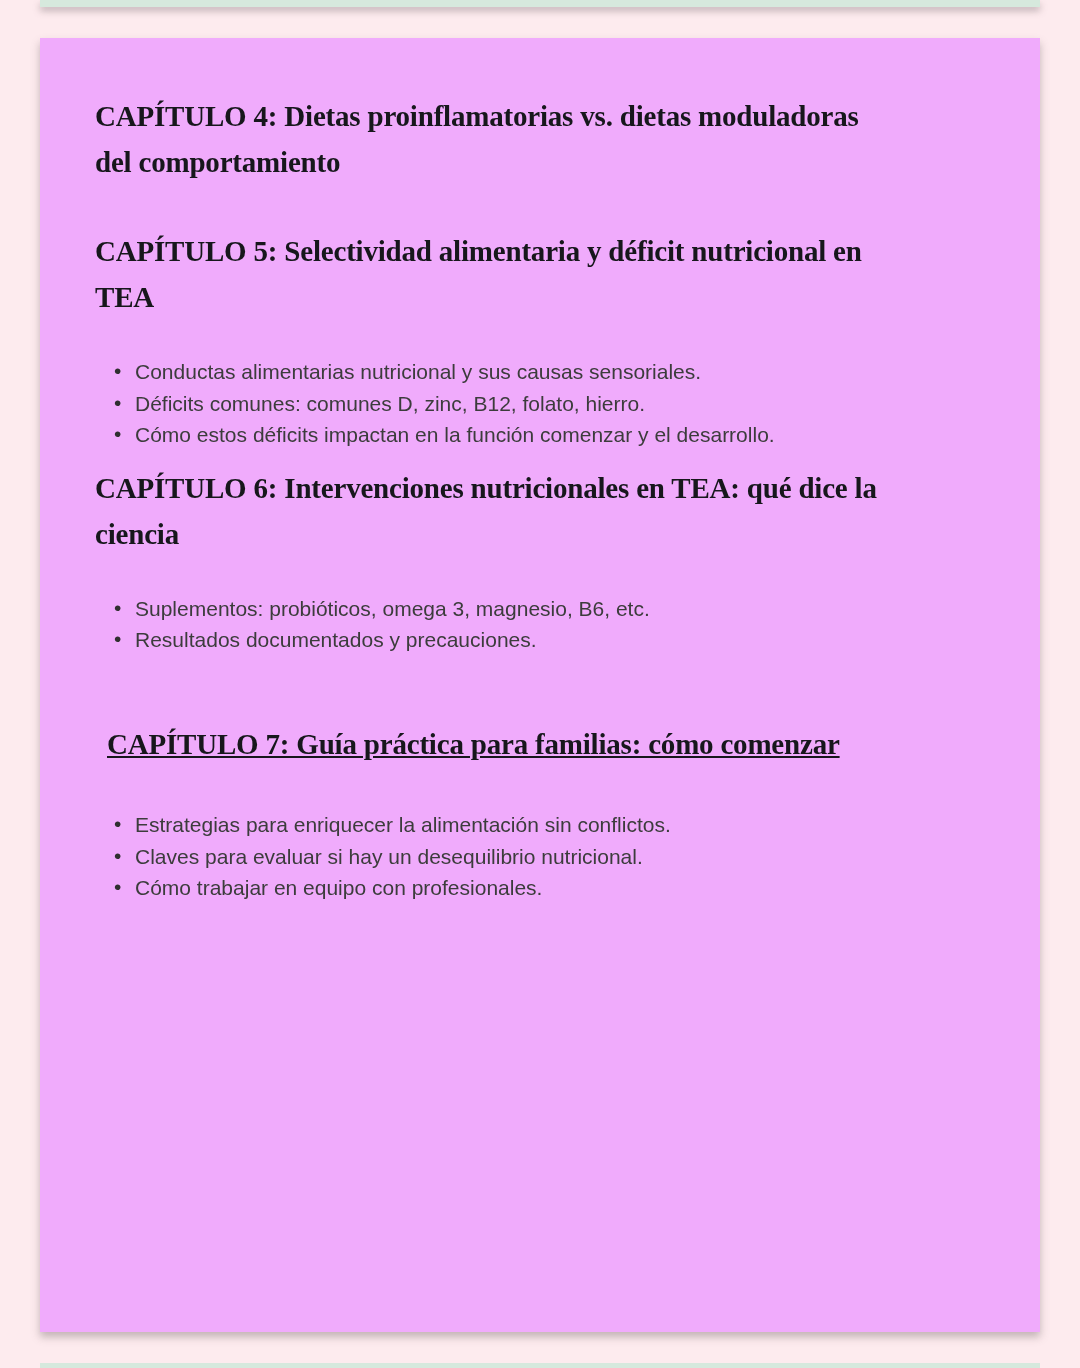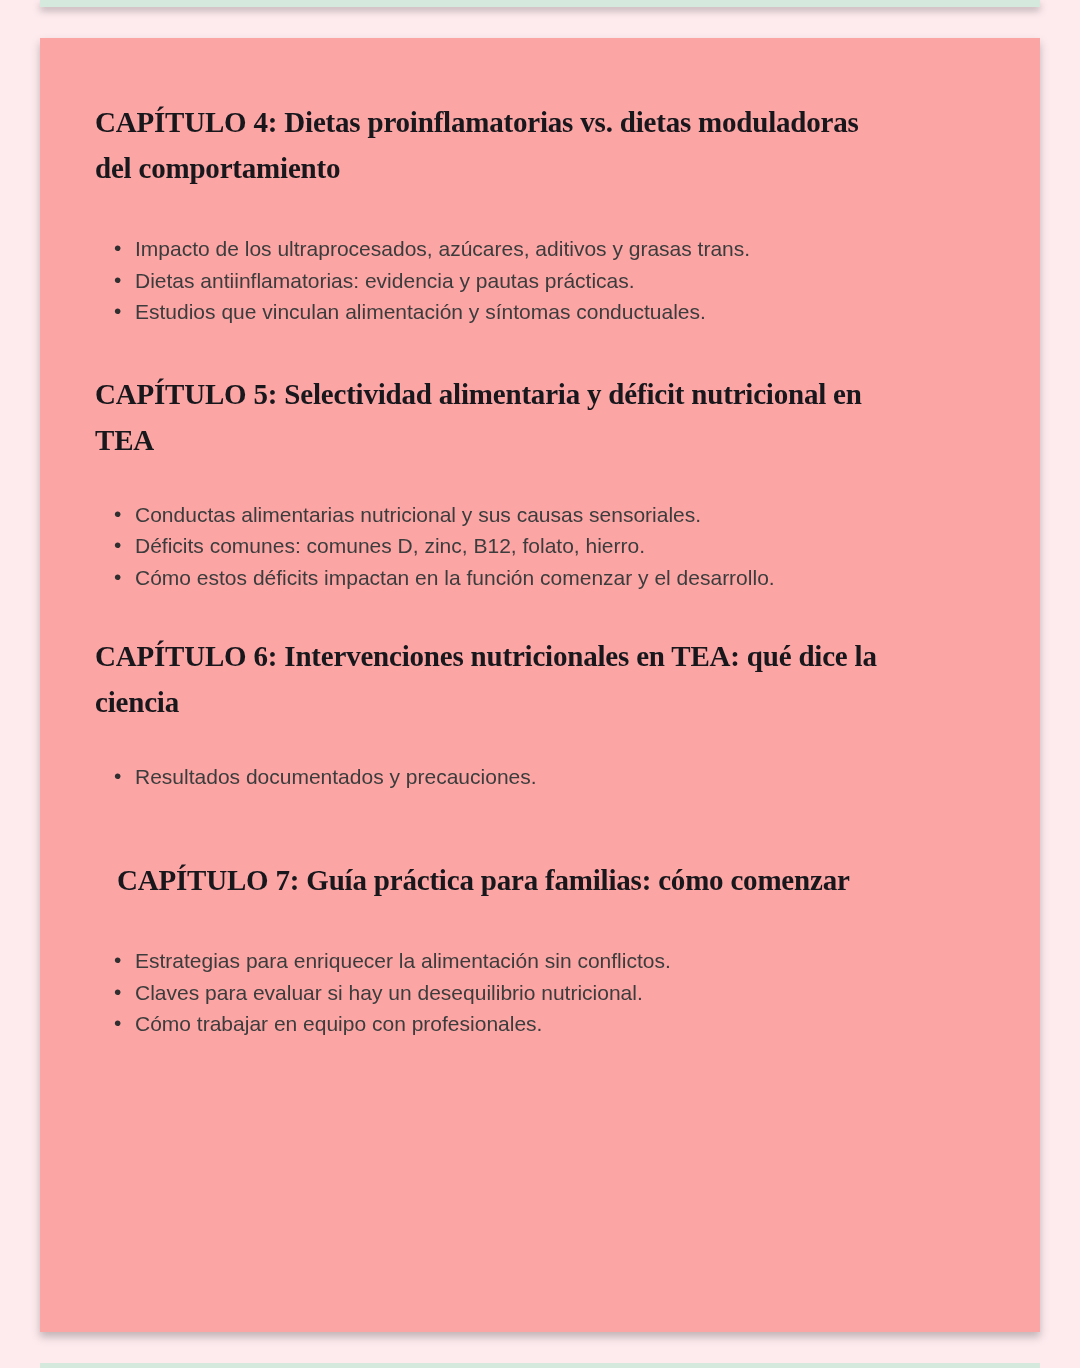--- a/index.html
+++ b/index.html
@@ -23,22 +23,22 @@
     background: #d6e9dd;
     box-shadow: 0 4px 7px rgba(125, 110, 116, 0.45);
   }
   .main-card {
     position: absolute;
     left: 40px;
     top: 38px;
     width: 1000px;
     height: 1294px;
     box-sizing: border-box;
-    padding: 18px 55px;
-    background: #fca5a5;
+    padding: 12px 55px;
+    background: #f0abfc;
     box-shadow: 0 5px 8px rgba(125, 110, 116, 0.45);
   }
   .next-card-edge {
     position: absolute;
     left: 40px;
     right: 40px;
     bottom: 0;
     height: 5px;
     background: #d6e9dd;
   }
@@ -71,63 +71,59 @@
     content: "\2022";
     position: absolute;
     left: -21px;
     top: -1px;
     color: #2f2f2f;
   }
   .sec-1 { margin-top: 43px; }
   .sec-1 .chapter-bullets { margin-top: 42px; }
   .sec-2 { margin-top: 43px; }
   .sec-2 .chapter-bullets { margin-top: 36px; }
-  .sec-3 { margin-top: 39px; }
+  .sec-3 { margin-top: 14px; }
   .sec-3 .chapter-bullets { margin-top: 36px; }
   .sec-4 { margin-top: 65px; }
-  .sec-4 .chapter-title { margin-left: 22px; }
+  .sec-4 .chapter-title { margin-left: 12px; text-decoration: underline; }
   .sec-4 .chapter-bullets { margin-top: 42px; }
 </style>
 </head>
 <body>
 
 <div class="prev-card-edge"></div>
 
 <div class="main-card">
 
   <section class="chapter sec-1">
     <h2 class="chapter-title">
       <span class="title-line">CAPÍTULO 4: Dietas proinflamatorias vs. dietas moduladoras</span>
       <span class="title-line">del comportamiento</span>
     </h2>
-    <ul class="chapter-bullets">
-      <li>Impacto de los ultraprocesados, azúcares, aditivos y grasas trans.</li>
-      <li>Dietas antiinflamatorias: evidencia y pautas prácticas.</li>
-      <li>Estudios que vinculan alimentación y síntomas conductuales.</li>
-    </ul>
   </section>
 
   <section class="chapter sec-2">
     <h2 class="chapter-title">
       <span class="title-line">CAPÍTULO 5: Selectividad alimentaria y déficit nutricional en</span>
       <span class="title-line">TEA</span>
     </h2>
     <ul class="chapter-bullets">
       <li>Conductas alimentarias nutricional y sus causas sensoriales.</li>
       <li>Déficits comunes: comunes D, zinc, B12, folato, hierro.</li>
       <li>Cómo estos déficits impactan en la función comenzar y el desarrollo.</li>
     </ul>
   </section>
 
   <section class="chapter sec-3">
     <h2 class="chapter-title">
       <span class="title-line">CAPÍTULO 6: Intervenciones nutricionales en TEA: qué dice la</span>
       <span class="title-line">ciencia</span>
     </h2>
     <ul class="chapter-bullets">
+      <li>Suplementos: probióticos, omega 3, magnesio, B6, etc.</li>
       <li>Resultados documentados y precauciones.</li>
     </ul>
   </section>
 
   <section class="chapter sec-4">
     <h2 class="chapter-title">
       <span class="title-line">CAPÍTULO 7: Guía práctica para familias: cómo comenzar</span>
     </h2>
     <ul class="chapter-bullets">
       <li>Estrategias para enriquecer la alimentación sin conflictos.</li>

